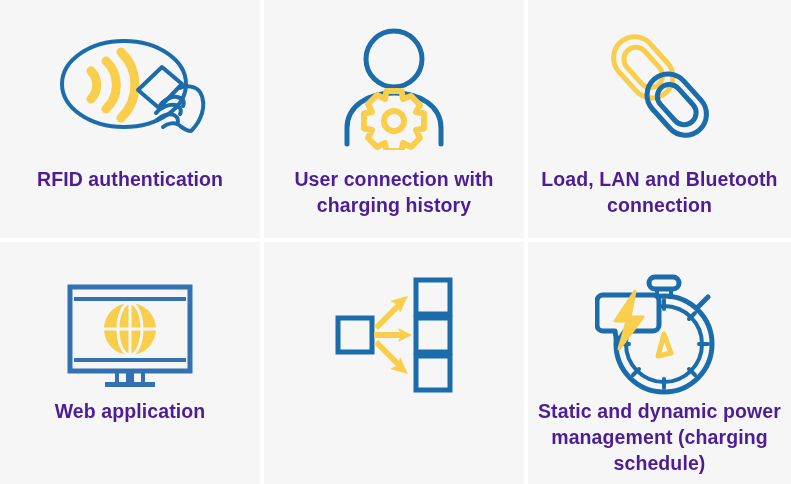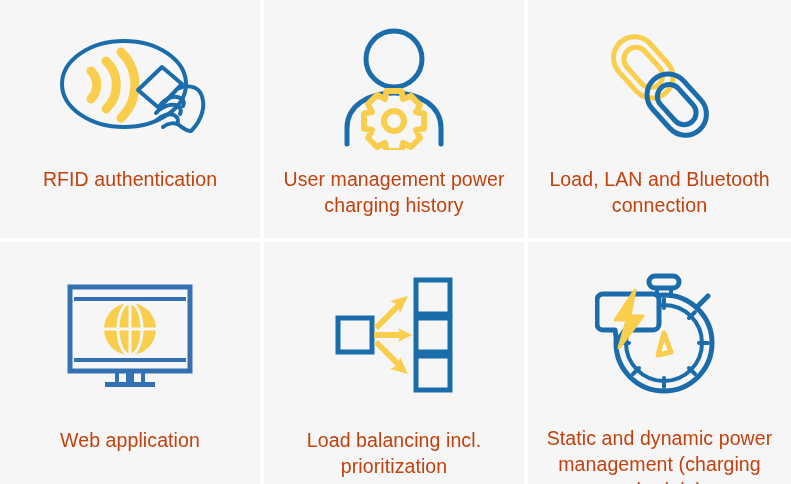--- a/index.html
+++ b/index.html
@@ -37,30 +37,30 @@
   .tile.r2 { padding-top: 30px; }
   .tile-icon {
     display: flex;
     align-items: center;
     justify-content: center;
     width: 100%;
   }
   .tile.r1 .tile-icon { height: 128px; }
   .tile.r2 .tile-icon { height: 126px; }
   .tile-label {
-    color: #c2410c;
+    color: #4c1d95;
     font-size: 19.5px;
     line-height: 26px;
     text-align: center;
     width: 92%;
     letter-spacing: 0.1px;
-    font-weight: 400;
+    font-weight: 700;
   }
   .tile.r1 .tile-label { margin-top: 16px; }
-  .tile.r2 .tile-label { margin-top: 29px; }
+  .tile.r2 .tile-label { margin-top: 0; }
   
   .tile.wide-label .tile-label { width: 99%; }
   svg { display: block; }
 </style>
 </head>
 <body>
 
 <div id="feature-grid">
 
   <div class="tile r1">
@@ -94,21 +94,21 @@
         <path d="M13 122 L13 106 C13 84 34 71 60 71 C86 71 107 84 107 106 L107 122" fill="none" stroke="#1b6cab" stroke-width="5" stroke-linecap="round"></path>
 
         <g transform="translate(60,99)">
           <g fill="none" stroke="#f9ce4c" stroke-width="6" stroke-linejoin="round" stroke-linecap="round">
             <path d="M-7.5 -30 L7.5 -30 L9 -22 L17 -25 L26 -16 L22 -9 L30 -7.5 L30 7.5 L22 9 L26 17 L17 26 L9 22 L7.5 30 L-7.5 30 L-9 22 L-17 26 L-26 17 L-22 9 L-30 7.5 L-30 -7.5 L-22 -9 L-26 -17 L-17 -26 L-9 -22 Z"></path>
             <circle cx="0" cy="0" r="10"></circle>
           </g>
         </g>
       </svg>
     </div>
-    <div class="tile-label">User management power charging history</div>
+    <div class="tile-label">User connection with charging history</div>
   </div>
 
   <div class="tile r1">
     <div class="tile-icon">
       <svg width="124" height="128" viewBox="0 0 124 128">
         <g transform="rotate(-42 62 64)">
 
           <rect x="41" y="5" width="42" height="68" rx="21" ry="21" fill="none" stroke="#f9ce4c" stroke-width="5"></rect>
           <rect x="50" y="16" width="24" height="46" rx="12" ry="12" fill="none" stroke="#f9ce4c" stroke-width="5"></rect>
 
@@ -159,21 +159,20 @@
         <g stroke="#f9ce4c" stroke-width="6" fill="#f9ce4c">
           <line x1="42" y1="61" x2="74" y2="61"></line>
           <polygon points="80,61 66,54 69,61 66,68" stroke="none"></polygon>
           <line x1="44" y1="54" x2="68" y2="30"></line>
           <polygon points="76,22 58,27 66,31 68,39" stroke="none"></polygon>
           <line x1="44" y1="68" x2="68" y2="92"></line>
           <polygon points="76,100 58,95 66,91 68,83" stroke="none"></polygon>
         </g>
       </svg>
     </div>
-    <div class="tile-label">Load balancing incl. prioritization</div>
   </div>
 
   <div class="tile r2 wide-label">
     <div class="tile-icon">
       <svg width="130" height="124" viewBox="0 0 130 124">
 
         <rect x="54" y="4" width="30" height="12" rx="6" fill="none" stroke="#1b6cab" stroke-width="5"></rect>
         <line x1="62" y1="17" x2="62" y2="26" stroke="#1b6cab" stroke-width="4"></line>
         <line x1="76" y1="17" x2="76" y2="26" stroke="#1b6cab" stroke-width="4"></line>
 

